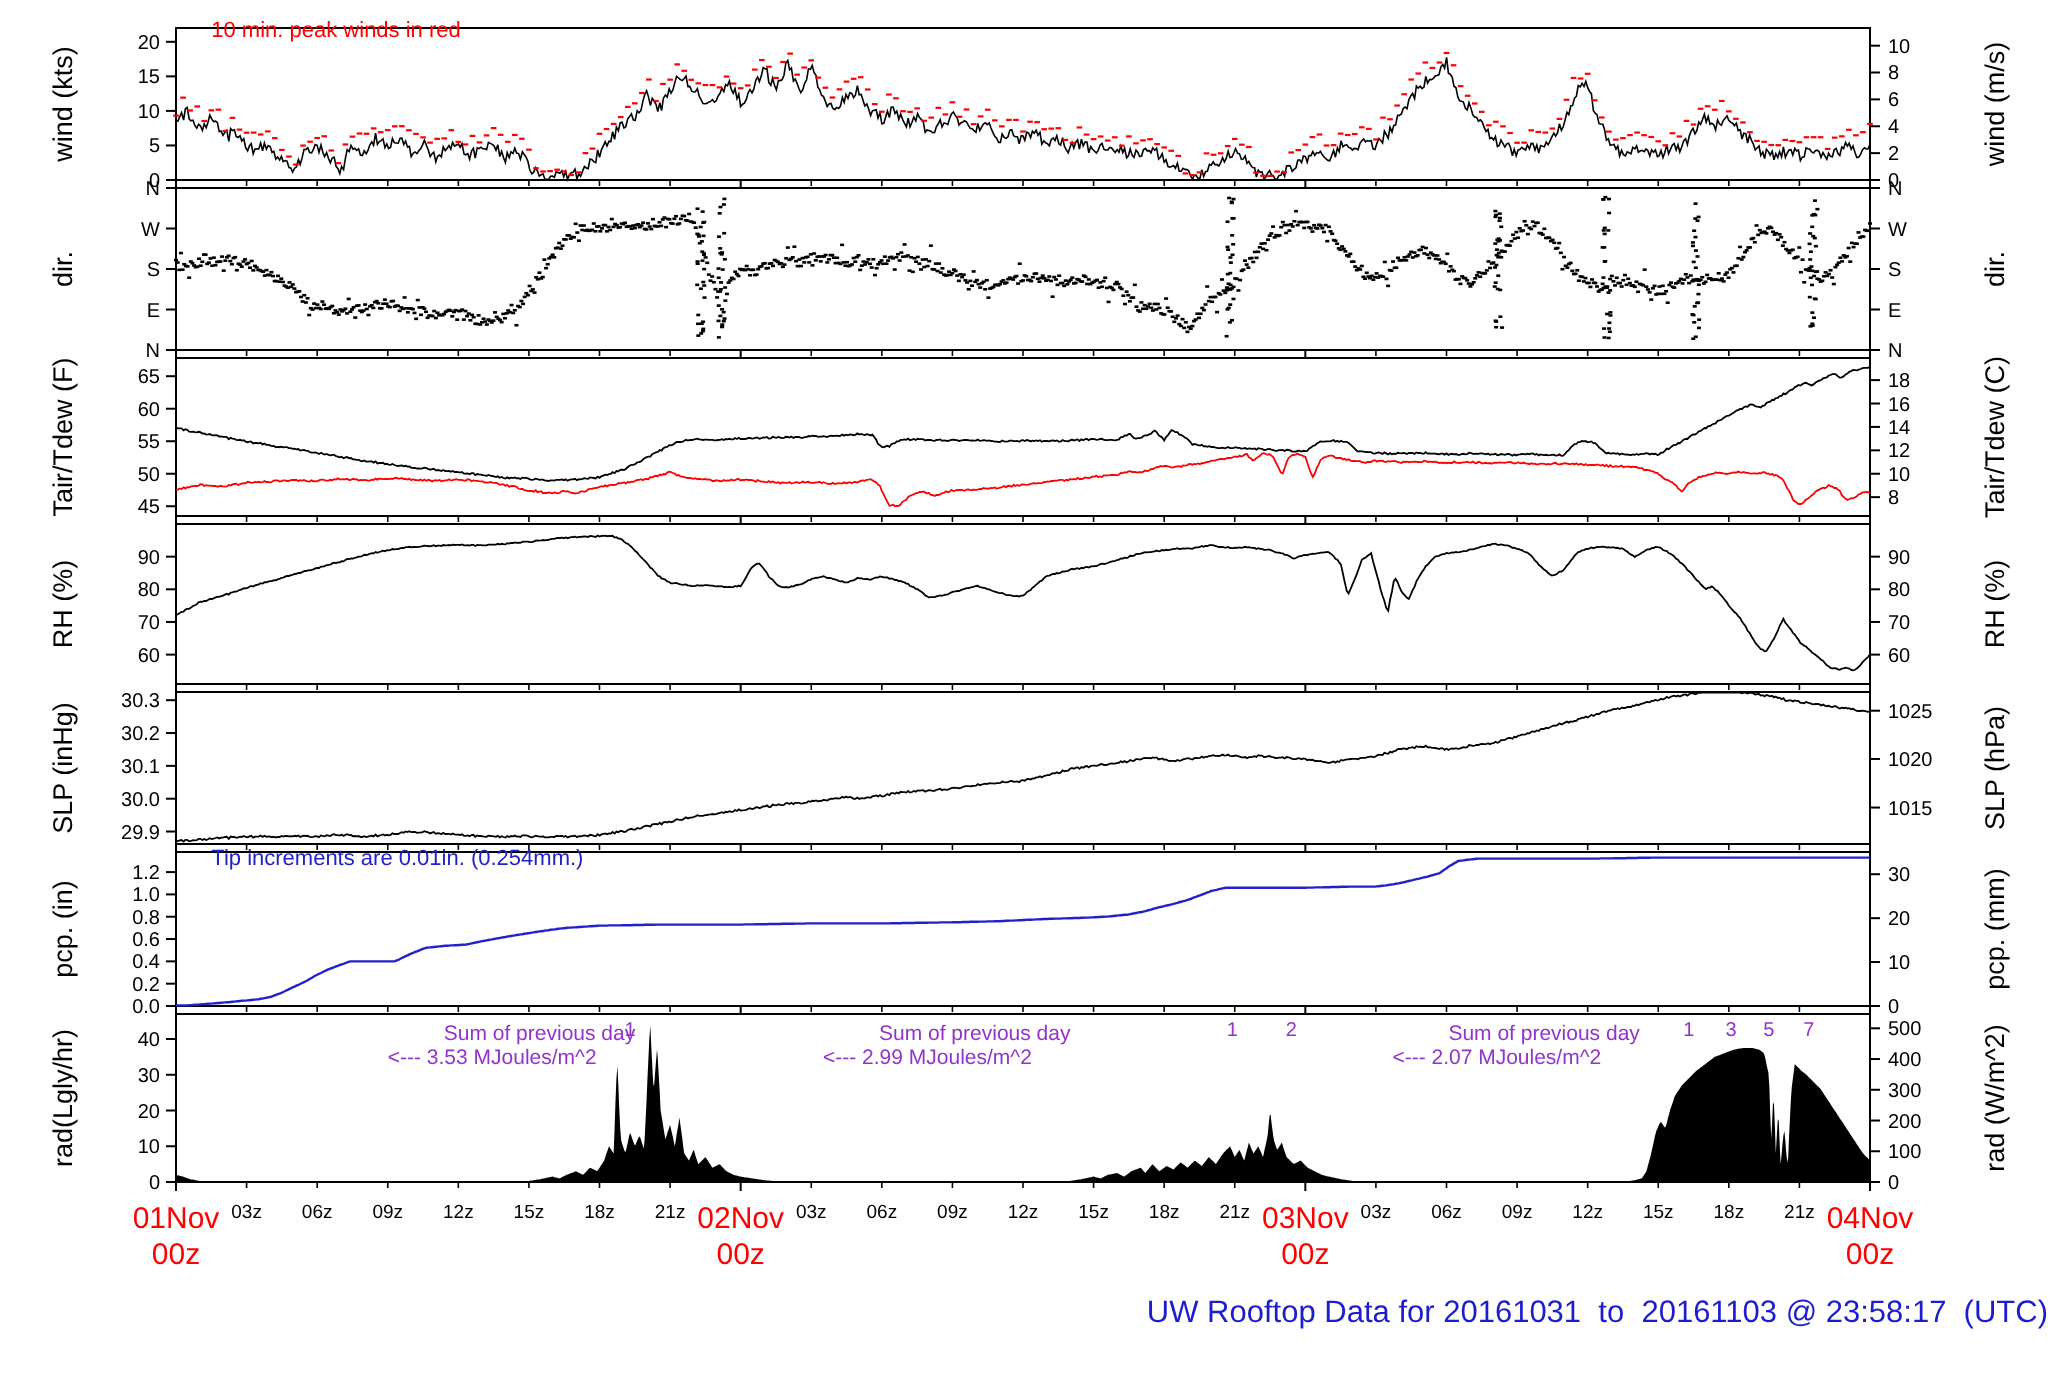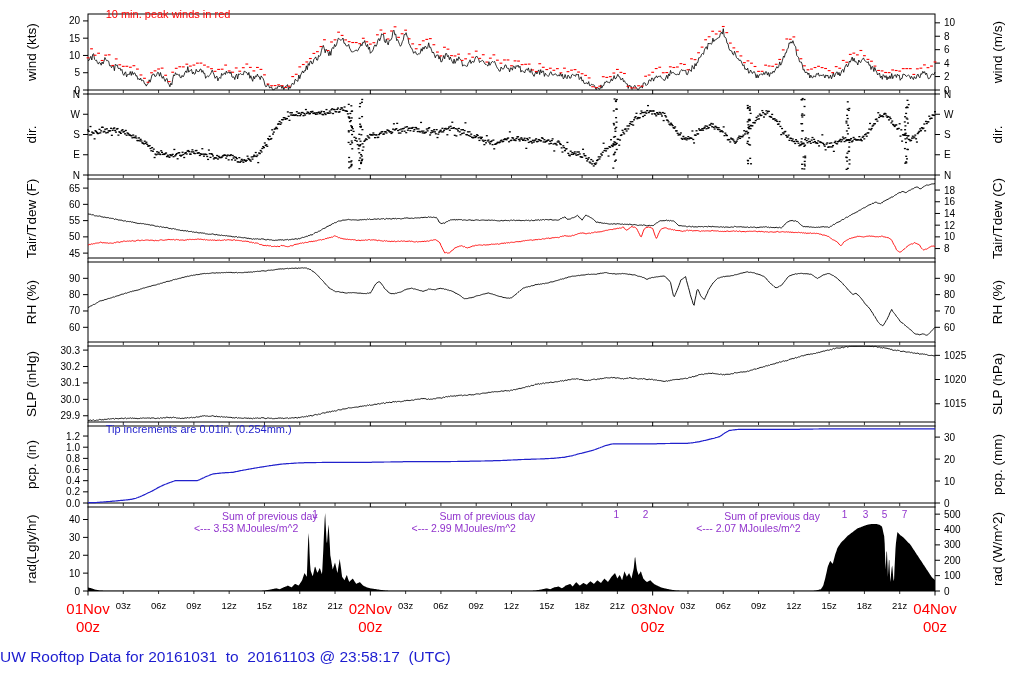--- a/index.html
+++ b/index.html
@@ -1,18 +1,18 @@
 <!DOCTYPE html>
 <html><head>
 <meta charset="utf-8">
 <style>
   html,body{margin:0;padding:0;background:#ffffff;}
   .figure{position:relative;width:1024px;height:700px;background:#ffffff;overflow:hidden;
           font-family:"Liberation Sans",sans-serif;}
-  .title{position:absolute;left:0;top:648px;width:1024px;text-align:left;
+  .title{position:absolute;left:0;top:648px;width:1024px;text-align:right;
          font-size:15.5px;white-space:pre;}
   svg text{font-family:"Liberation Sans",sans-serif;}
 </style>
 </head>
 <body>
 
 <div class="figure">
   <svg id="chart" width="1024" height="646">
       <rect x="88" y="14" width="847" height="76" fill="#ffffff" stroke="#000000" stroke-width="1"></rect>
       <line x1="88" y1="90" x2="88" y2="94.5" stroke="#000" stroke-width="1"></line>

